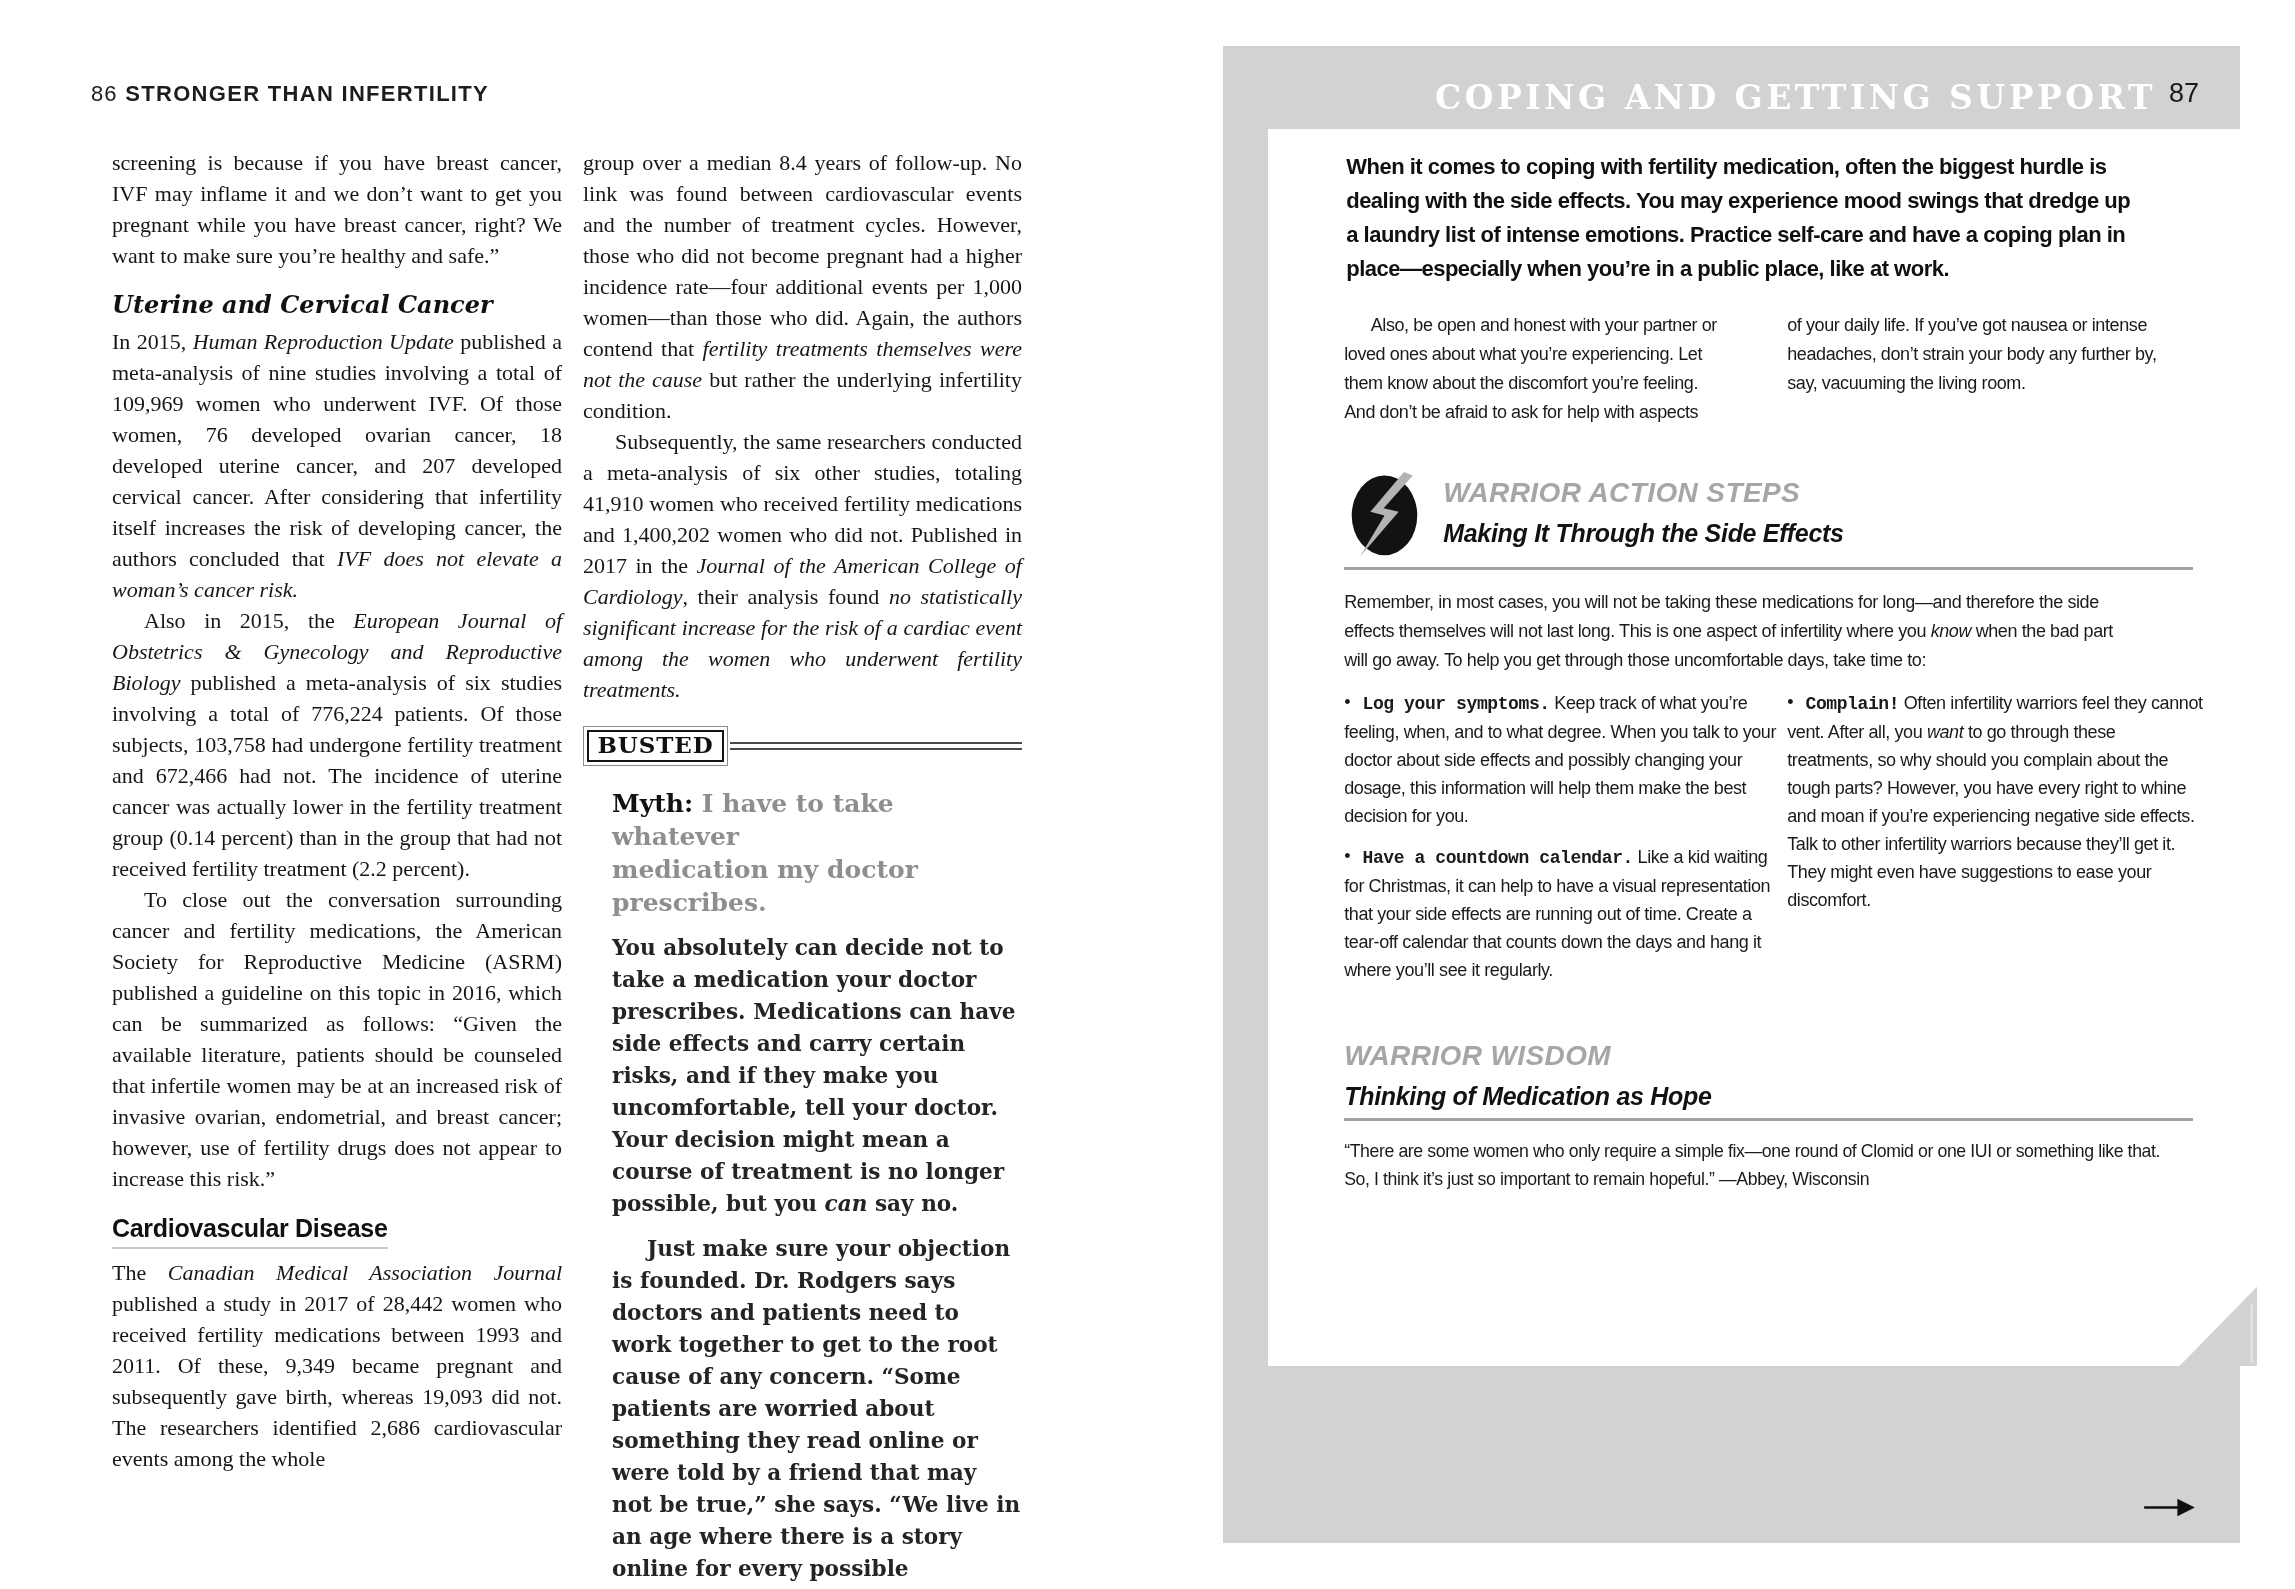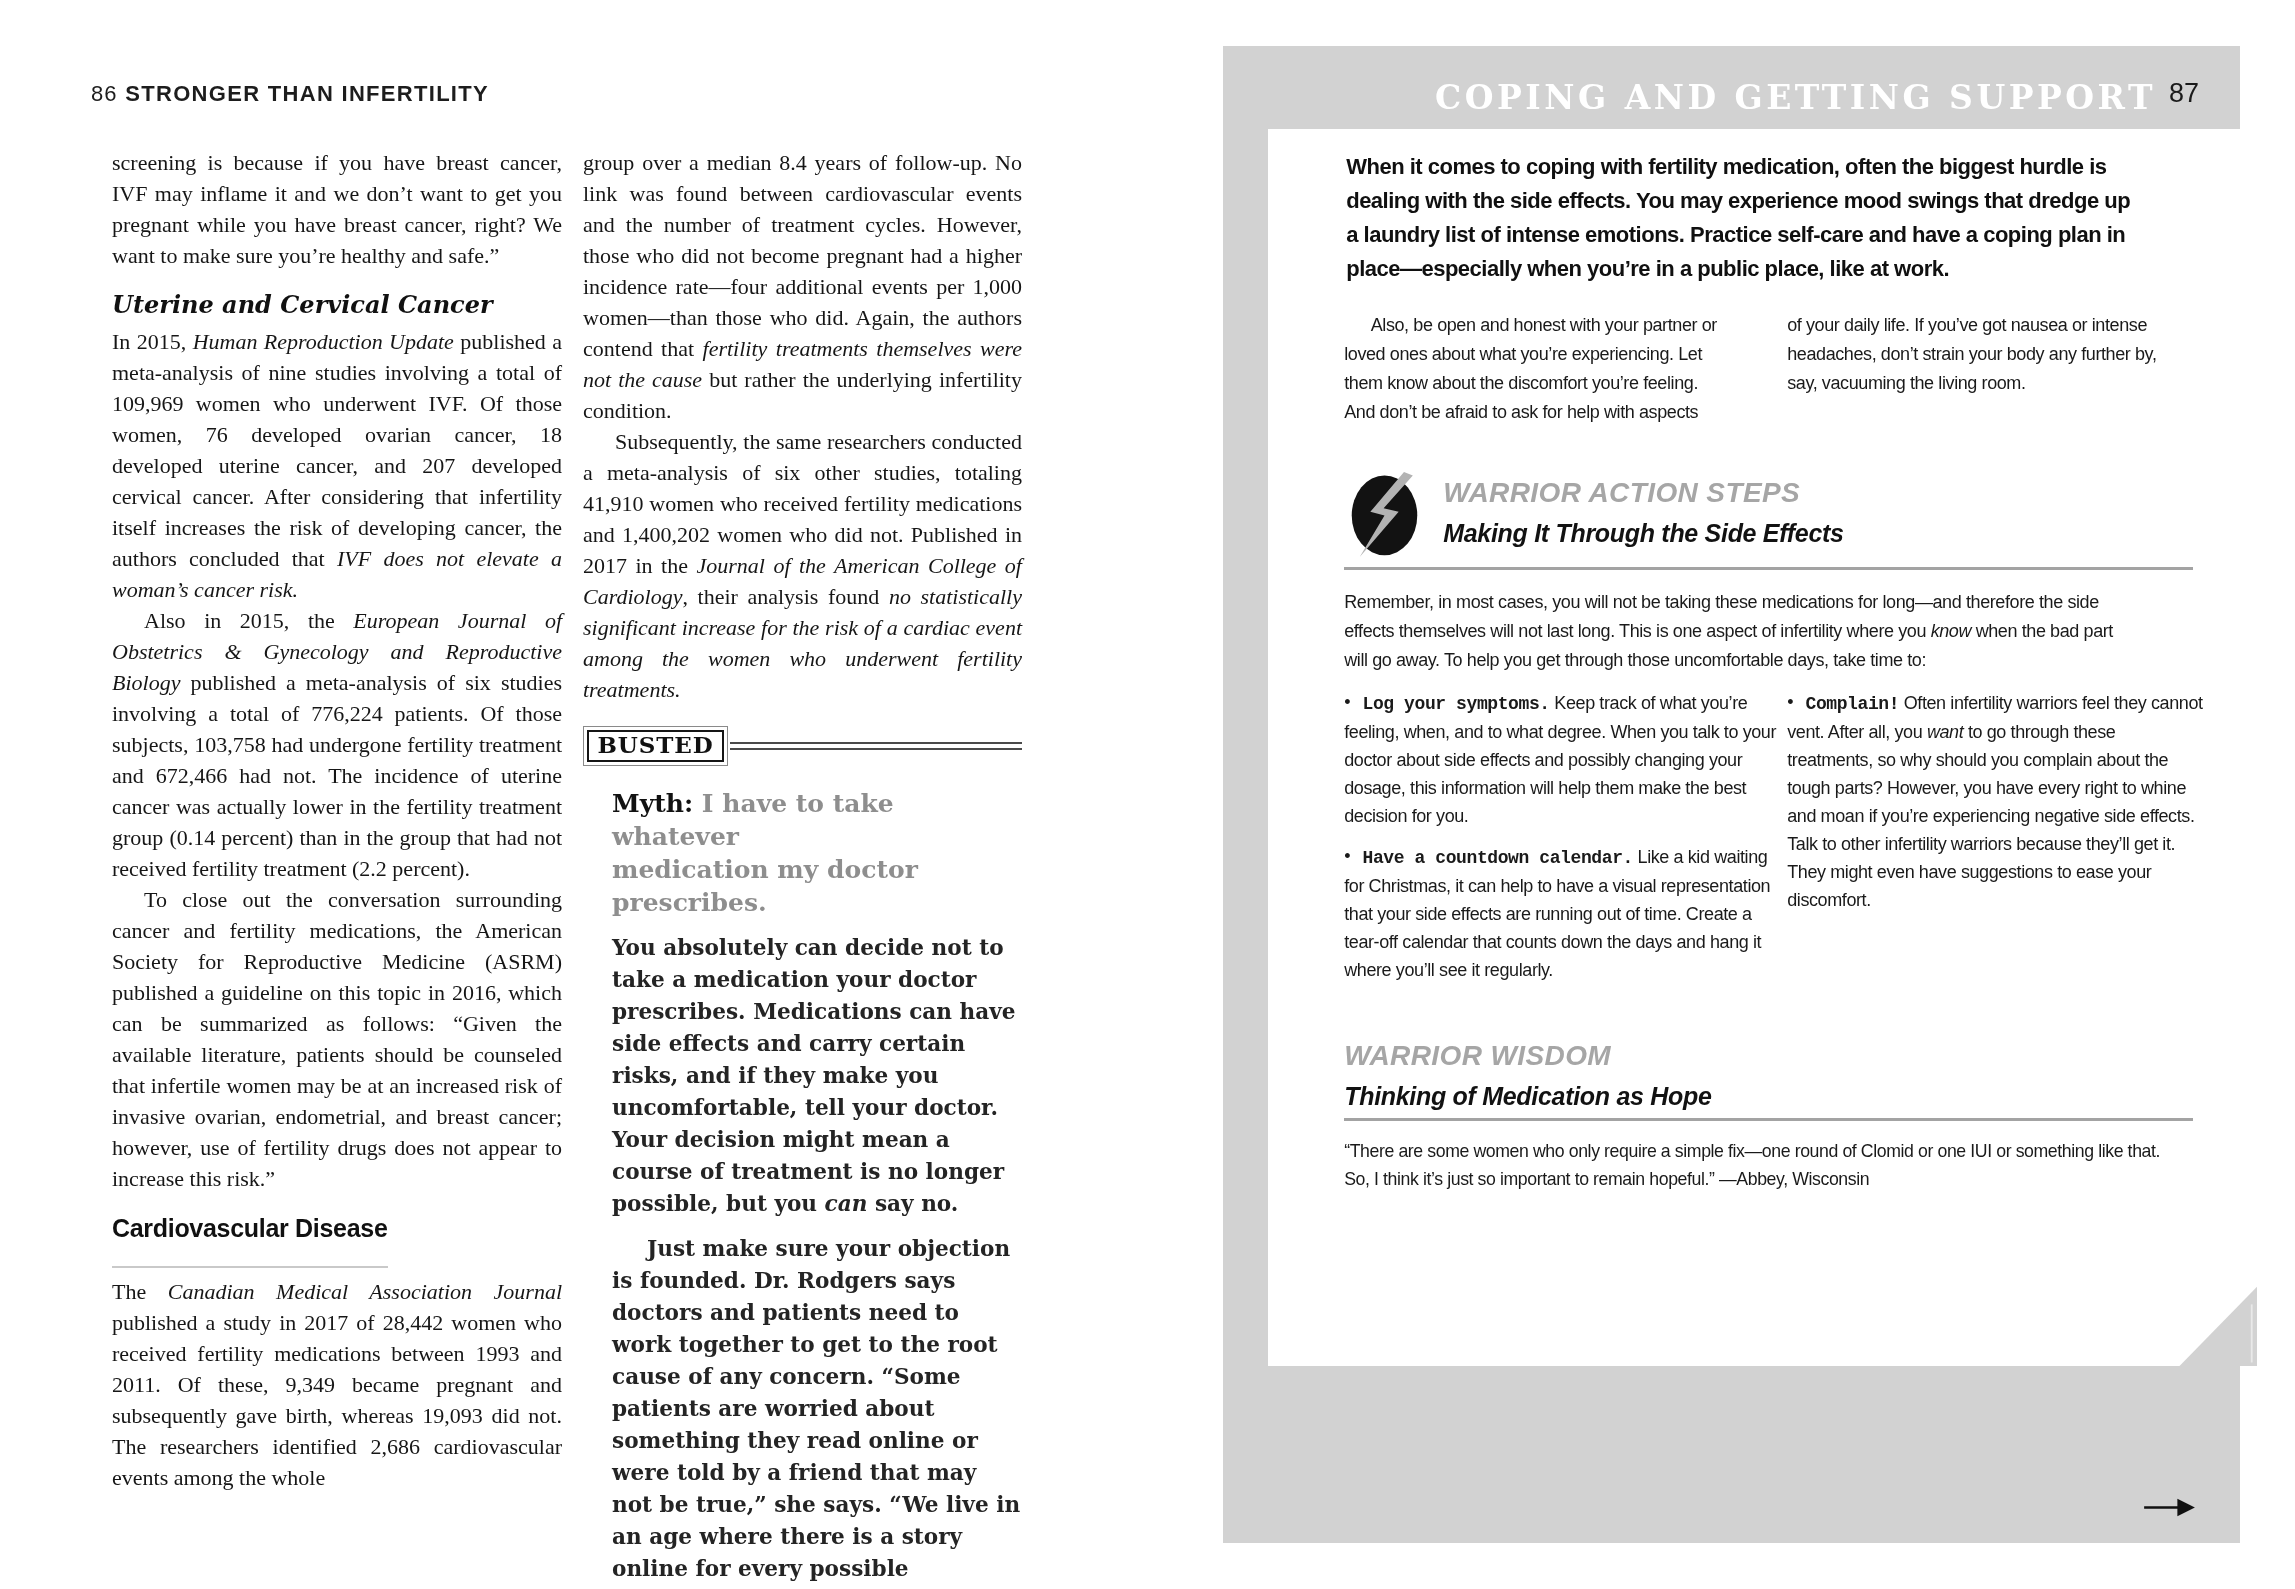--- a/index.html
+++ b/index.html
@@ -16,21 +16,21 @@
        font-size:22px;line-height:31px;text-align:justify;hyphens:auto;color:#161616;}
   .col1{left:112px;}
   .col2{left:583px;width:439px;}
   .col p{margin:0;}
   .col p.ind{text-indent:32px;}
   .seg-i{font-style:italic;}
 
   .h-italic{font-family:"DejaVu Serif",serif;font-style:italic;font-weight:700;
             font-size:24px;line-height:1.1;margin:21px 0 8px;text-align:left;color:#111;}
   .h-sans{font-family:"Liberation Sans",sans-serif;font-weight:700;font-size:25px;line-height:1.05;
-          letter-spacing:-0.3px;margin:21px 0 8.8px;padding-bottom:24px;
+          letter-spacing:-0.3px;margin:21px 0 8.8px;padding-bottom:5px;
           border-bottom:2.6px solid #c9c9c9;width:fit-content;text-align:left;color:#111;}
 
   .busted-row{display:flex;align-items:center;margin-top:21px;}
   .busted-outer{border:1.8px solid #8a8a8a;padding:2.6px;flex:0 0 auto;}
   .busted-inner{border:2.6px solid #151515;padding:0.9px 8.8px 2.6px;
                 font-family:"DejaVu Serif",serif;font-weight:700;font-size:23px;
                 letter-spacing:0.9px;color:#111;line-height:1.1;}
   .busted-rule{flex:1;height:8.8px;box-sizing:border-box;border-top:2.6px solid #4a4a4a;
                border-bottom:2.6px solid #4a4a4a;margin-left:2.6px;}
 

